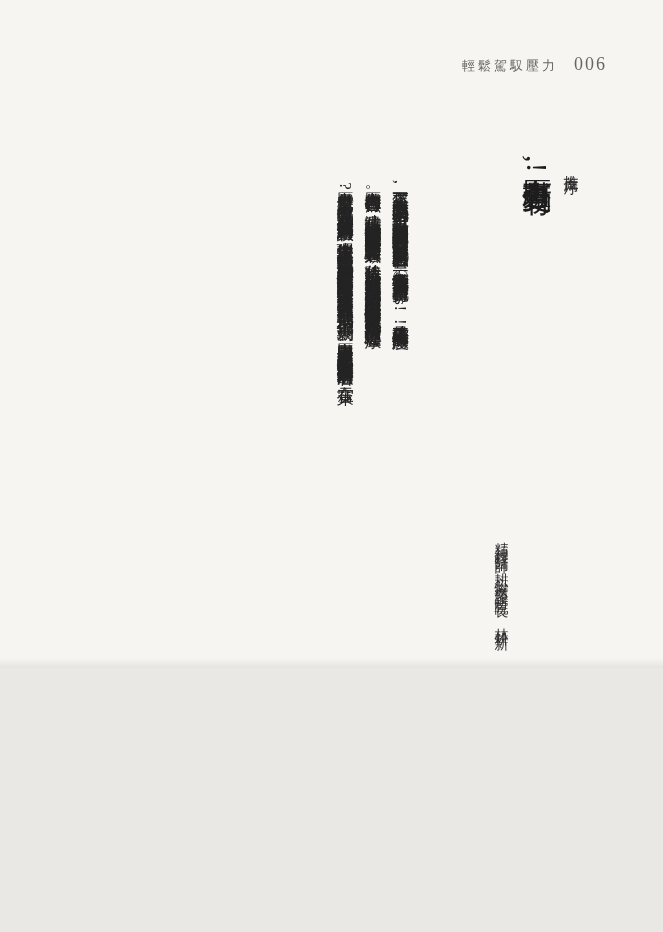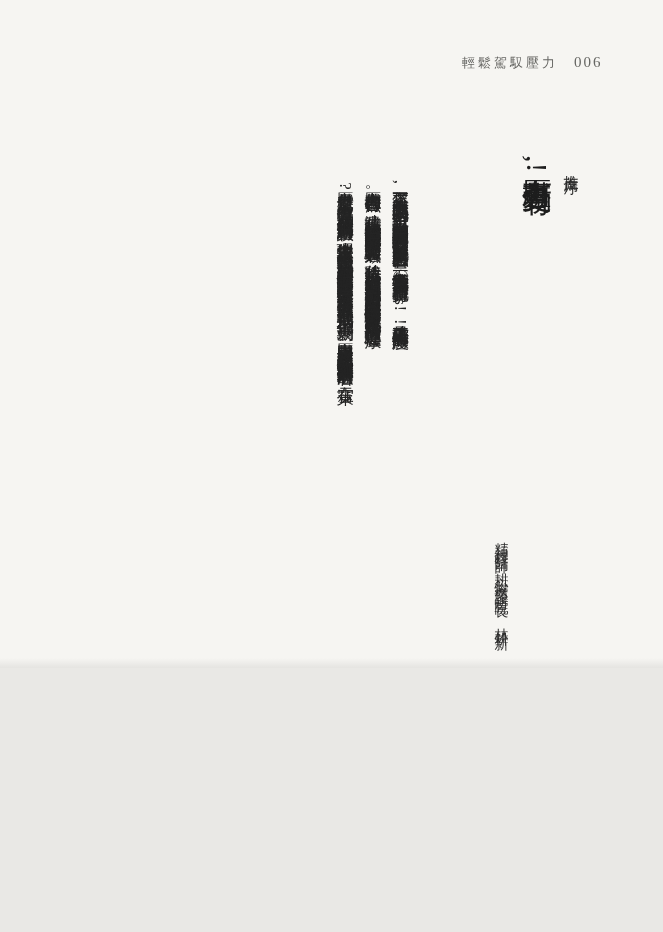--- a/index.html
+++ b/index.html
@@ -34,21 +34,21 @@
     align-items: baseline;
     font-size: 13px;
     color: #666663;
   }
   .running-title {
     letter-spacing: 3px;
   }
   .page-number {
     margin-left: 16px;
     letter-spacing: 2px;
-    font-size: 15px;
+    font-size: 18px;
   }
 
   .vertical {
     writing-mode: vertical-rl;
     text-orientation: mixed;
   }
 
   .kicker {
     position: absolute;
     top: 163px;

